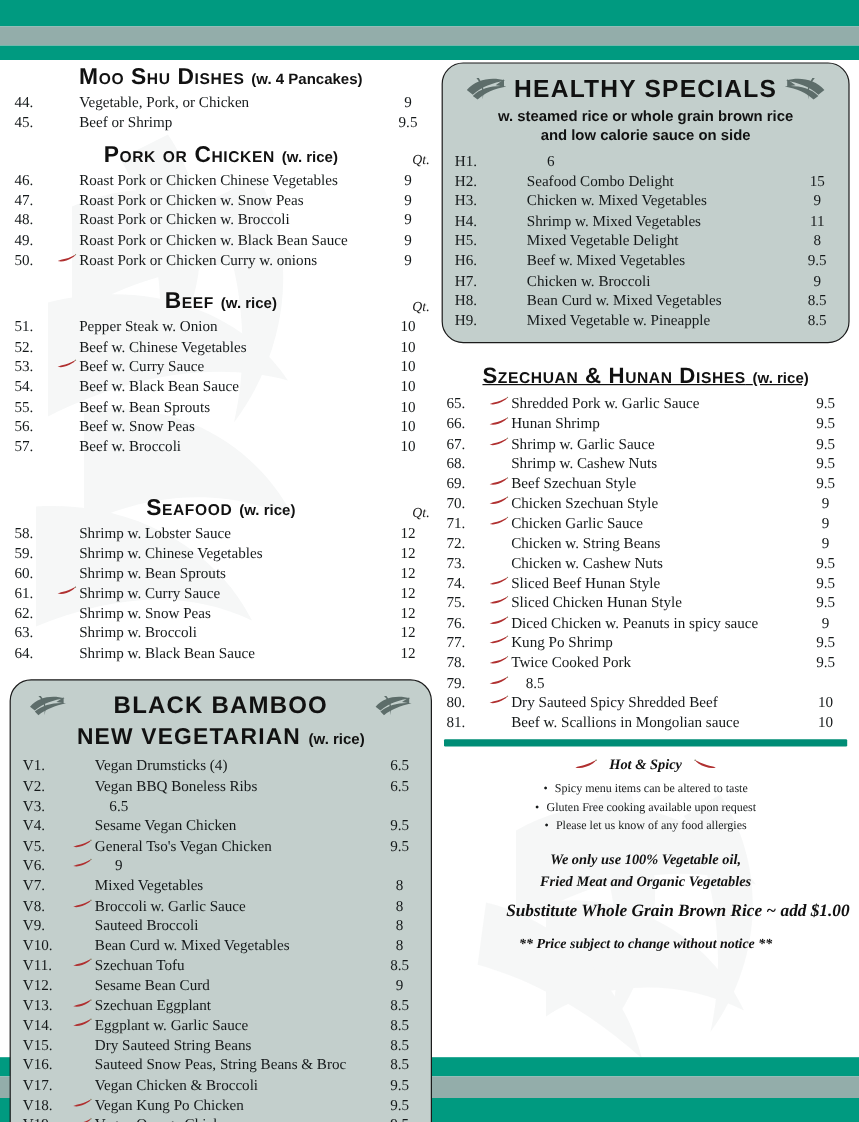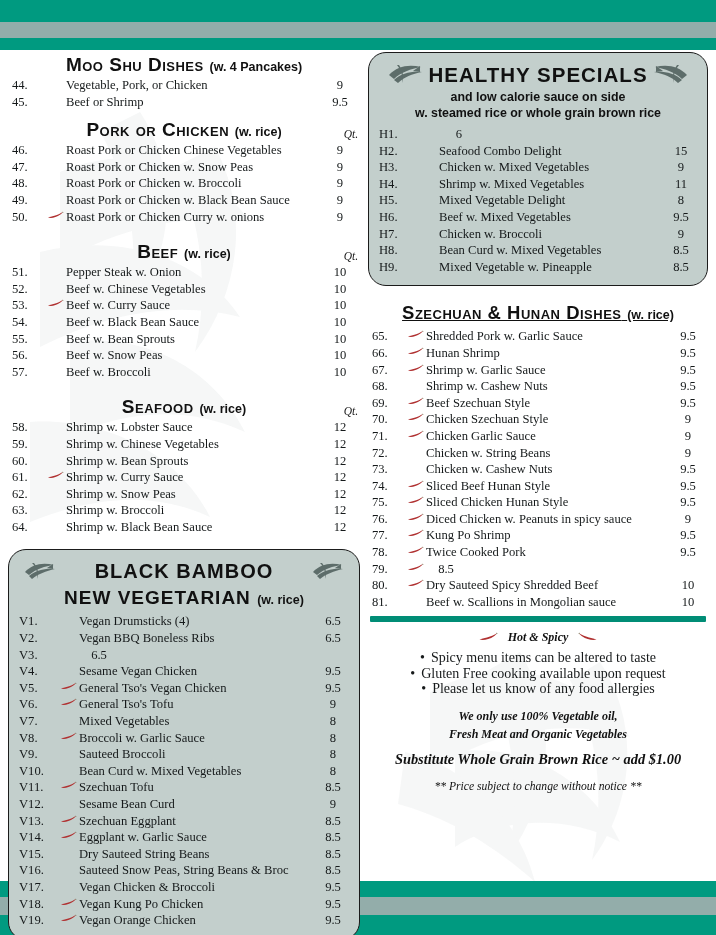--- a/index.html
+++ b/index.html
@@ -102,32 +102,32 @@
 
   
   .divider{height:6px;background:#008d76;margin:6px 2px 8px 2px;border-radius:1px;}
   .hotspicy{
     text-align:center;font-weight:bold;font-style:italic;
     font-size:12px;color:#111;margin:2px 0 4px 0;
     font-family:"Liberation Serif", serif;
   }
   .hotspicy .ch{display:inline-block;vertical-align:middle;margin:0 7px;}
   .bullets{margin:0 0 10px 0;padding:0;list-style:none;text-align:center;}
-  .bullets li{font-size:14px;line-height:15.5px;color:#16191a;}
+  .bullets li{font-size:10px;line-height:15.5px;color:#16191a;}
   .bullets li:before{content:"\2022";margin-right:6px;}
   .note-a{
     text-align:center;font-weight:bold;font-style:italic;
     font-size:12px;line-height:18px;color:#111;margin:6px 0 8px 0;
   }
   .note-b{
+    text-align:right;font-weight:bold;font-style:italic;
+    font-size:14.4px;color:#111;margin:6px 0 12px 0;
+  }
+  .note-c{
     text-align:center;font-weight:bold;font-style:italic;
-    font-size:14.4px;color:#111;margin:6px 0 12px 0;
-  }
-  .note-c{
-    text-align:center;font-weight:normal;font-style:italic;
     font-size:11.6px;color:#111;margin:8px 0 12px 0;
   }
 </style>
 </head>
 <body>
 
 <div class="top-bands">
   <div class="band band-teal"></div>
   <div class="band band-gray"></div>
   <div class="band band-teal2"></div>
@@ -271,21 +271,21 @@
           <span class="pr">10</span>
         </li>
         <li class="row">
           <span class="num">57.</span>
           <span class="chili"></span>
           <span class="nm">Beef w. Broccoli</span>
           <span class="pr">10</span>
         </li>
       </ul>
 
-    <div class="sec-wrap" style="margin-top:14px">
+    <div class="sec-wrap" style="margin-top:31px">
       <div class="sec-head">
         <span>Seafood</span>
         <span class="sub">(w. rice)</span>
       </div>
       <span class="qt">Qt.</span>
     </div>
     <ul class="items" id="list-seafood">
         <li class="row">
           <span class="num">58.</span>
           <span class="chili"></span>
@@ -397,21 +397,20 @@
             <span class="pr">9.5</span>
           </li>
           <li class="row">
             <span class="num wide">V6.</span>
             <span class="chili">
               <svg width="17" height="10" viewBox="0 0 17 10">
                 <path d="M1 7.6 C4 8.6 9 7.8 13.4 4.6 C14.6 3.8 15.4 3 16 2 C14.2 3 10.8 4.8 7.4 5.7 C4.8 6.4 2.6 6.8 1 7.6 Z" fill="#b03030"></path>
                 <path d="M15.7 1.4 L16.6 2.5 L15.3 2.9 Z" fill="#7d7d5c"></path>
               </svg>
             </span>
-            <span class="nm">General Tso's Tofu</span>
             <span class="pr">9</span>
           </li>
           <li class="row">
             <span class="num wide">V7.</span>
             <span class="chili"></span>
             <span class="nm">Mixed  Vegetables</span>
             <span class="pr">8</span>
           </li>
           <li class="row">
             <span class="num wide">V8.</span>
@@ -537,22 +536,22 @@
             <g fill="#5d6d6a" transform="translate(36,0) scale(-1,1)">
               <path d="M2 13 C10 4 22 2 34 5 C24 7 14 10 7 17 Z"></path>
               <path d="M7 18 C14 11 25 9 35 10 C25 12 17 15 11 21 Z"></path>
               <path d="M12 3 C16 9 17 14 15 21 C16 13 14 8 10 3 Z"></path>
             </g>
             <path d="M3 4 L10 9 L3 10 Z" fill="#5d6d6a"></path>
           </svg>
       </span>
       <div class="sec-head" style="font-variant:normal;letter-spacing:1px;font-size:20.5px;">HEALTHY SPECIALS</div>
       <div class="panel-sub">
+        <div>w. steamed rice or whole grain brown rice</div>
         <div>and low calorie sauce on side</div>
-        <div>w. steamed rice or whole grain brown rice</div>
       </div>
       <ul class="items" id="list-healthy">
           <li class="row">
             <span class="num wide">H1.</span>
             <span class="chili"></span>
             <span class="pr">6</span>
           </li>
           <li class="row">
             <span class="num wide">H2.</span>
             <span class="chili"></span>
@@ -797,21 +796,21 @@
           </svg>
       </span>
     </div>
     <ul class="bullets" id="list-bullets">
         <li>Spicy menu items can be altered to taste</li>
         <li>Gluten Free cooking available upon request</li>
         <li>Please let us know of any food allergies</li>
       </ul>
     <div class="note-a">
       <div>We only use 100% Vegetable oil,</div>
-      <div>Fresh Meat and Organic Vegetables</div>
+      <div>Fried Meat and Organic Vegetables</div>
     </div>
     <div class="note-b">Substitute Whole Grain Brown Rice ~ add $1.00</div>
     <div class="note-c">** Price subject to change without notice **</div>
   </div>
 </div>
 
 <div class="bot-bands">
   <div class="band band-bot-teal"></div>
   <div class="band band-bot-gray"></div>
   <div class="band band-bot-teal2"></div>

